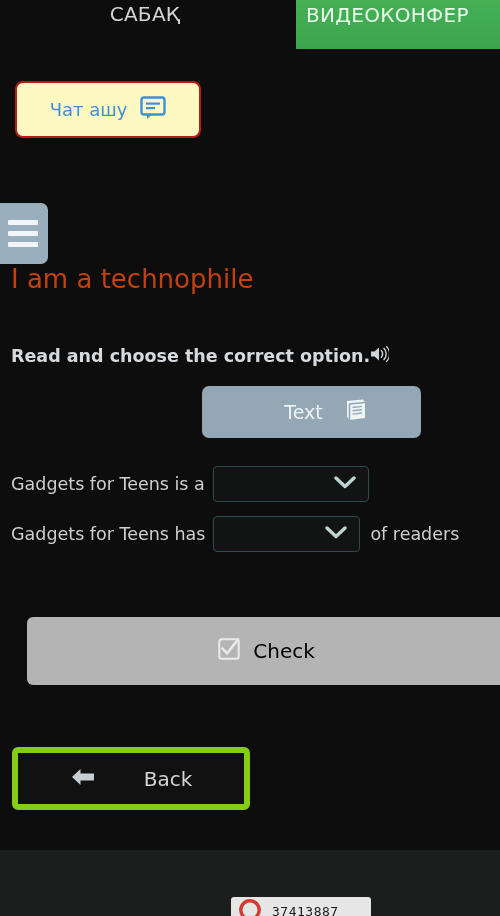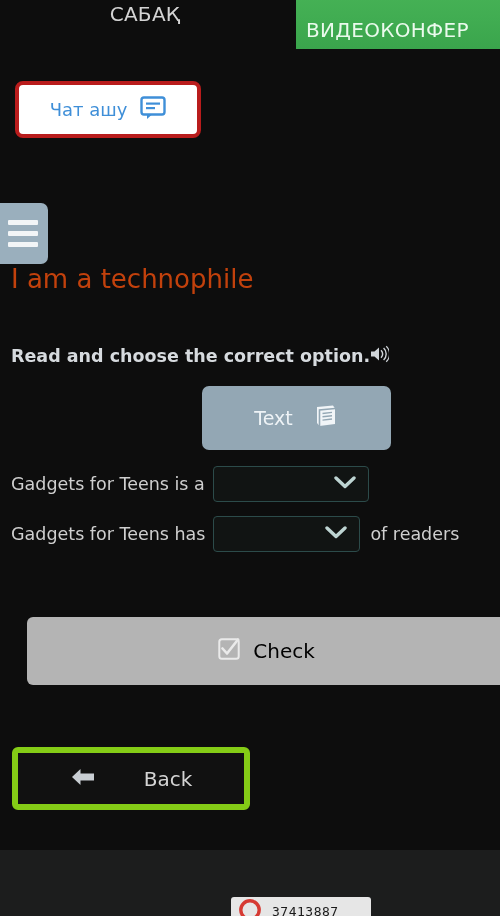--- a/index.html
+++ b/index.html
@@ -53,33 +53,32 @@
     font-size: 20px;
     letter-spacing: .3px;
     white-space: nowrap;
     overflow: hidden;
   }
   .tab-video span {
     position: absolute;
     left: 10px;
     top: 26px;
     line-height: 20px;
-    margin-top: 15px;
   }
 
   
   .chat-btn {
     position: absolute;
     left: 15px;
     top: 81px;
     width: 186px;
     height: 57px;
-    border: 4px solid #b91c1c;
+    border: 2px solid #b91c1c;
     border-radius: 8px;
-    background: #ffffff;
+    background: #fef9c3;
     color: #3f8fd8;
     display: flex;
     align-items: center;
     justify-content: center;
     gap: 13px;
     font-size: 18px;
     box-sizing: border-box;
     cursor: pointer;
   }
   .chat-icon { display: block; }
@@ -134,28 +133,29 @@
     white-space: nowrap;
   }
   .speaker-icon { display: block; }
 
   
   .text-btn {
     position: absolute;
     left: 202px;
     top: 386px;
     width: 189px;
-    height: 64px;
+    height: 52px;
     background: #93a7b4;
     border-radius: 7px;
     display: flex;
     align-items: center;
     justify-content: center;
     gap: 20px;
     cursor: pointer;
+    padding-left: 30px;
   }
   .text-btn-label {
     font-size: 19px;
     color: #eef3f6;
   }
 
   
   .gap-row {
     position: absolute;
     display: flex;

